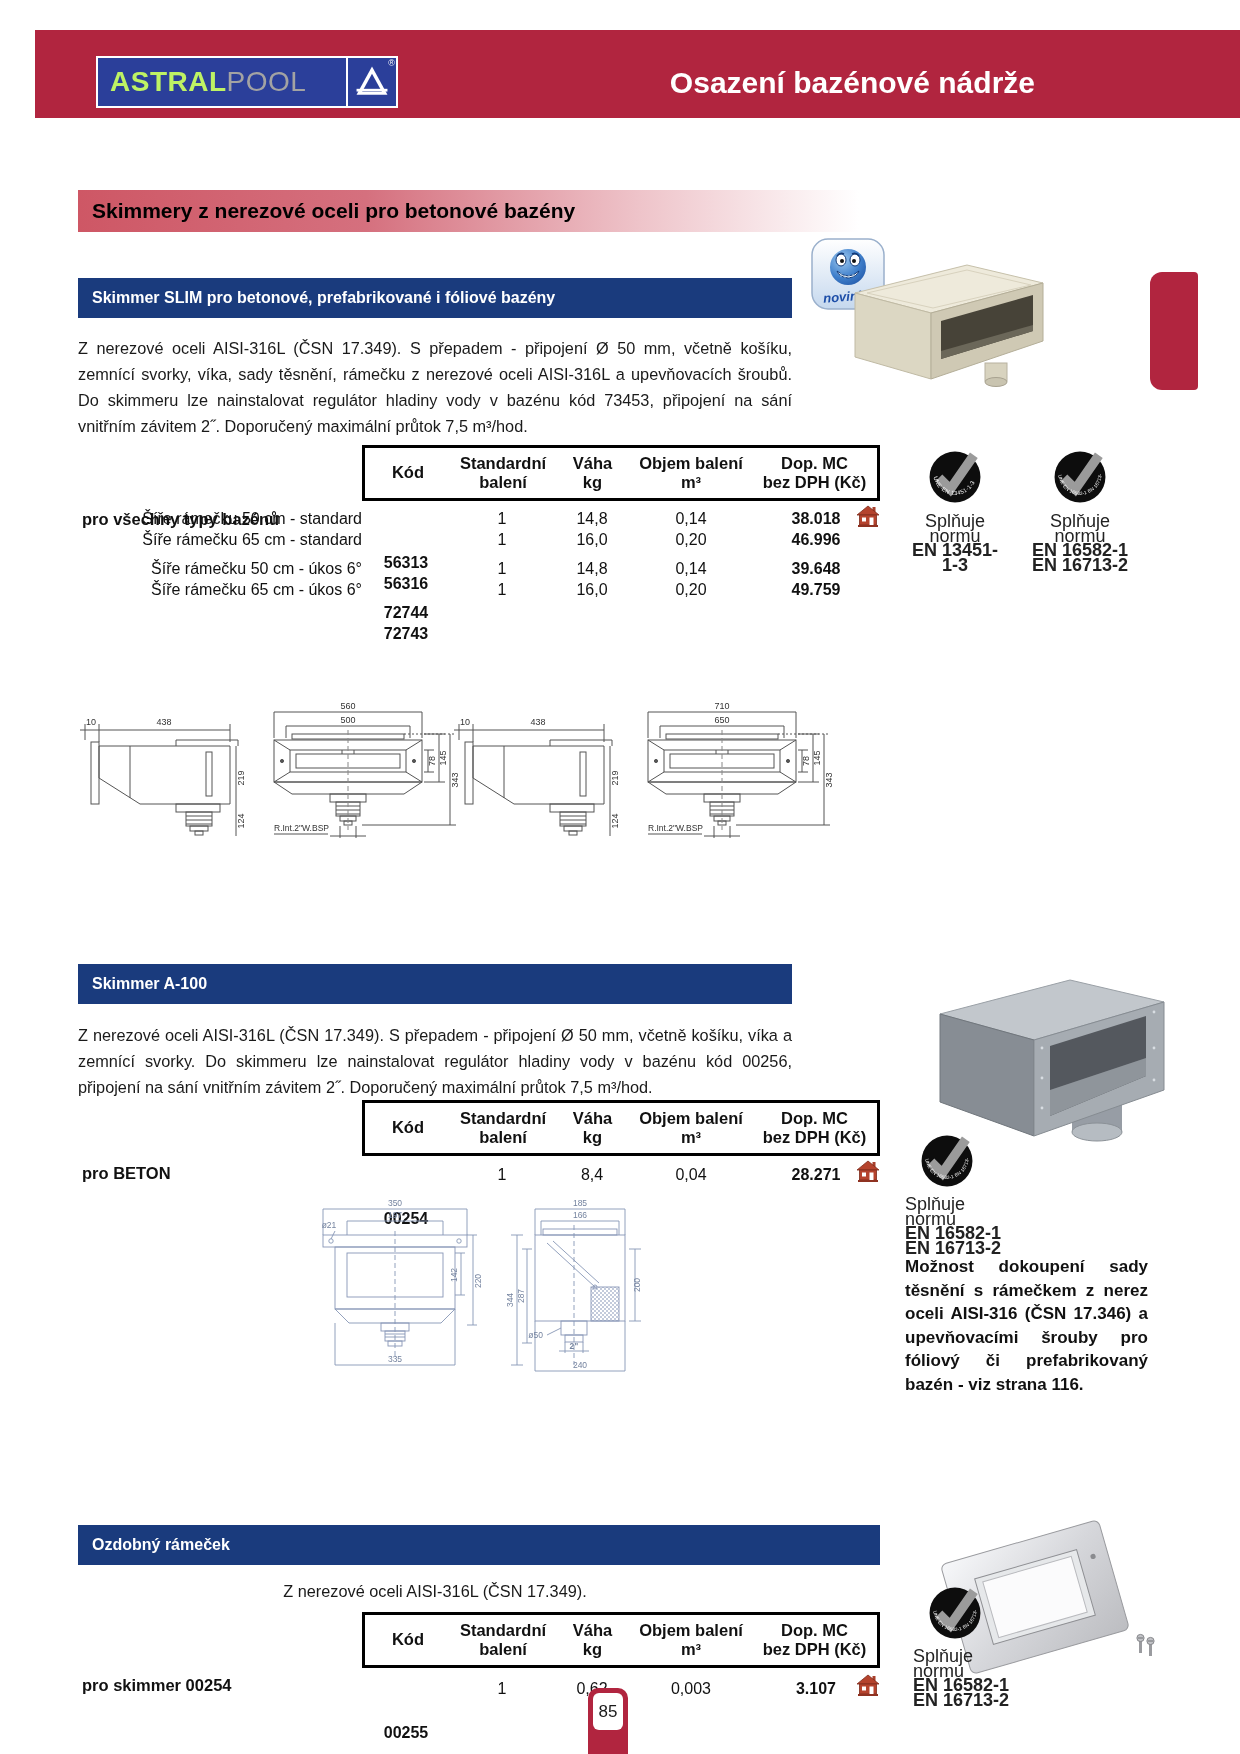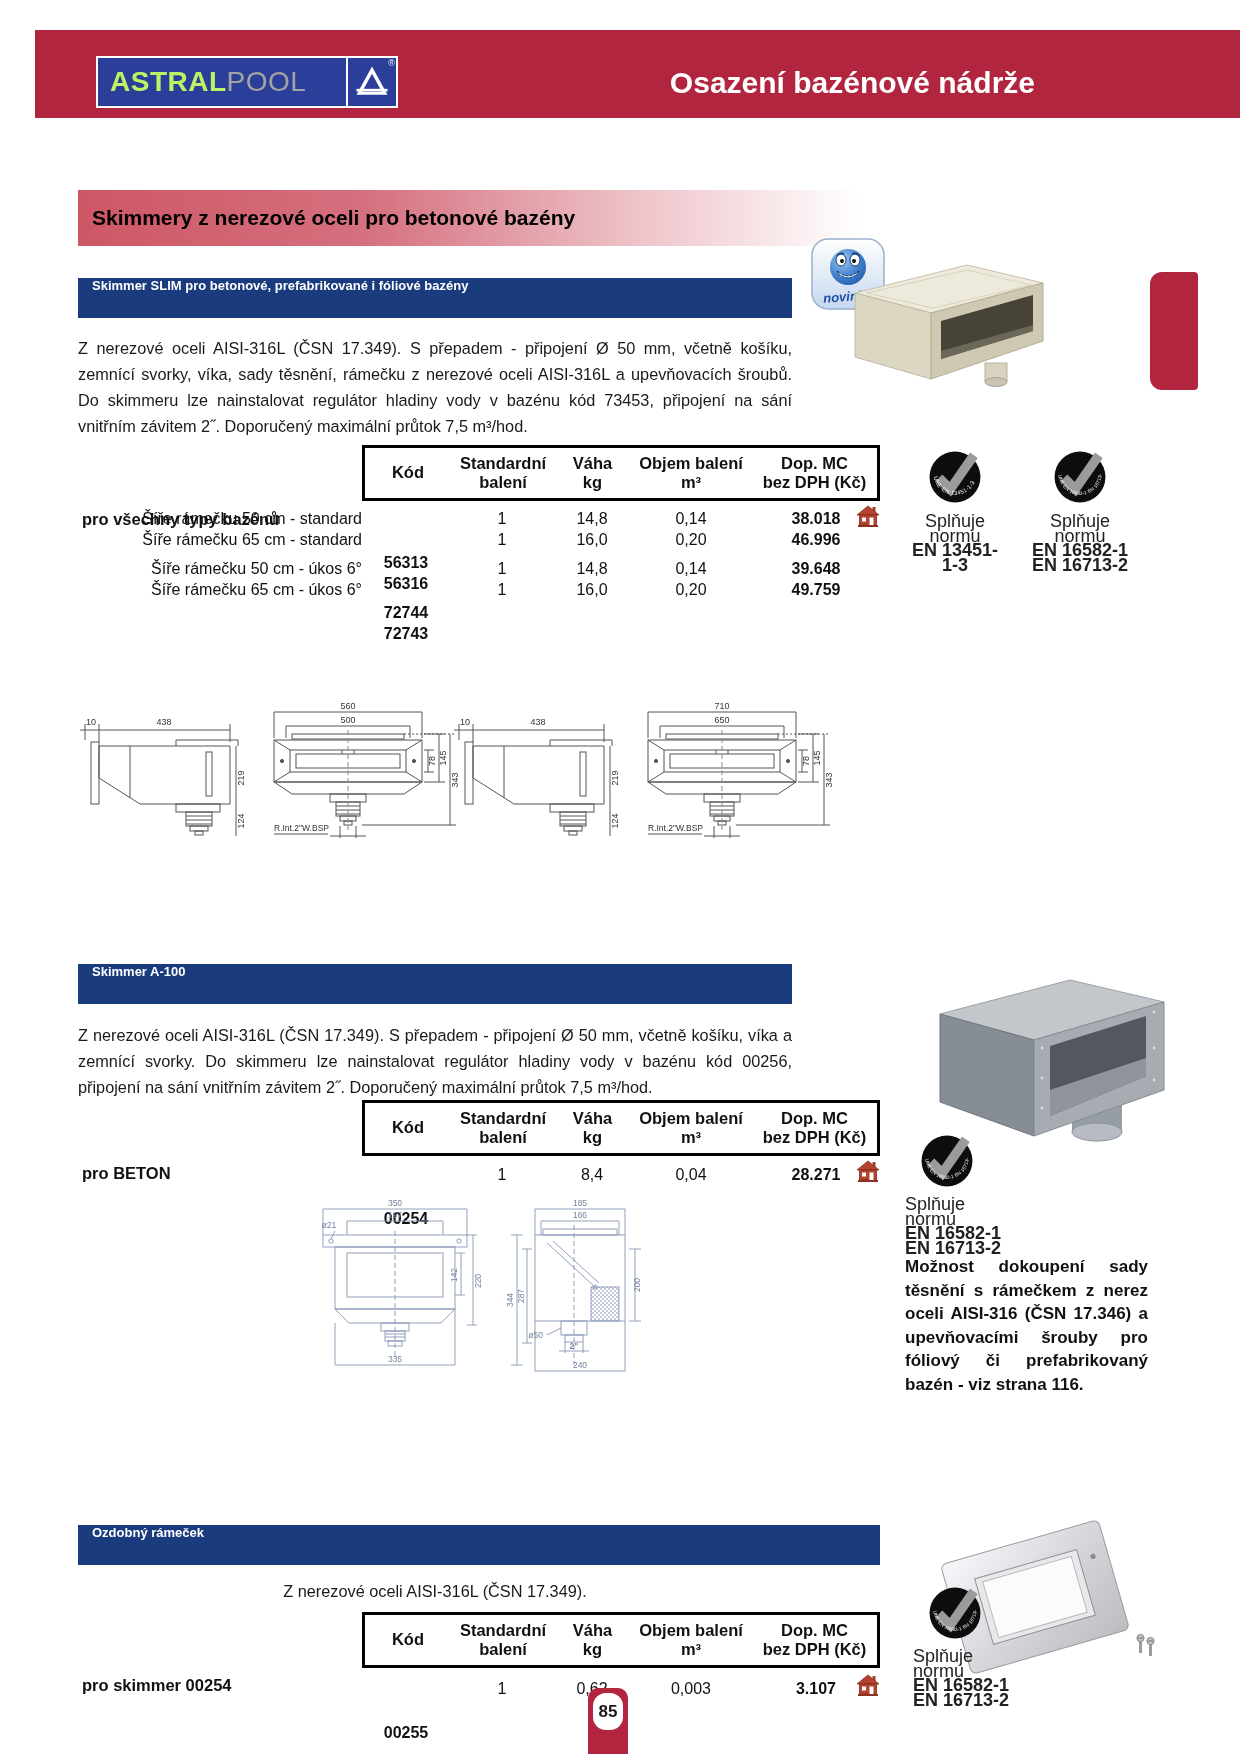--- a/index.html
+++ b/index.html
@@ -9,42 +9,42 @@
   .redband{background:#b1253f;}
   .logo{background:#2b3f9a;border:2px solid #fff;display:flex;align-items:center;box-sizing:border-box;}
   .logo-text{flex:1;display:flex;align-items:baseline;padding-left:12px;}
   .logo-astral{color:#bef264;font-weight:bold;font-size:28px;letter-spacing:.5px;}
   .logo-pool{color:#a3a3a3;font-weight:400;font-size:28px;letter-spacing:.5px;}
   .logo-mark{width:48px;height:100%;border-left:2px solid #fff;display:flex;align-items:center;justify-content:center;position:relative;}
   .logo-reg{position:absolute;top:0px;right:1px;color:#fff;font-size:9px;}
   .page-title{color:#fff;font-weight:bold;font-size:30px;text-align:right;}
   .gradbar{background:linear-gradient(to right,#ce5765 0%,#d5707e 35%,#eec3c9 68%,#ffffff 95%);
            display:flex;align-items:center;padding-left:14px;font-size:21px;font-weight:bold;color:#000;box-sizing:border-box;}
-  .bluebar{background:#1a3b7d;color:#fff;font-weight:bold;font-size:13px;display:flex;
+  .bluebar{background:#1a3b7d;color:#fff;font-weight:bold;font-size:16px;display:flex;align-items:center;
            padding-left:14px;box-sizing:border-box;}
   .para{font-size:16.3px;line-height:26px;text-align:justify;color:#1a1a1a;}
   .side-label{font-weight:bold;font-size:16.5px;white-space:nowrap;margin-top:32px;}
   .thead{display:flex;border:3px solid #000;box-sizing:border-box;background:#fff;height:56px;width:518px;}
   .th{display:flex;flex-direction:column;justify-content:center;align-items:center;font-weight:bold;
       font-size:16.5px;line-height:19.5px;text-align:center;}
   .th1{width:86px}.th2{width:104px}.th3{width:75px}.th4{width:122px}.th5{width:125px}
   .trow{display:flex;font-size:16px;width:790px;}
   .tn{width:270px;white-space:nowrap;text-align:right;}
   .td1{width:88px;text-align:center;font-weight:bold;margin-top:44px;}
   .td2{width:104px;text-align:center;}
   .td3{width:76px;text-align:center;}
   .td4{width:122px;text-align:center;}
   .td5{width:128px;text-align:center;font-weight:bold;}
   .cert{text-align:center;font-size:18px;line-height:14.5px;color:#222;}
   .cert .en{font-weight:bold;}
   .note{font-weight:bold;font-size:17px;line-height:23.5px;text-align:justify;color:#111;}
   .side-tab{background:#b1253f;border-radius:12px 4px 4px 12px;}
   .pgtab{background:#b1253f;border-radius:10px 10px 0 0;}
-  .pgbox{background:#fff;border-radius:13px;display:flex;align-items:center;justify-content:center;
-         font-weight:bold;font-size:17px;color:#1a1a1a;text-align:right;}
+  .pgbox{background:#fff;border-radius:6px;display:flex;align-items:center;justify-content:center;
+         font-weight:normal;font-size:17px;color:#1a1a1a;text-align:right;}
   svg text{font-family:"Liberation Sans","DejaVu Sans",sans-serif;}
 </style>
 </head>
 <body>
 
 <div class="page">
 
   <div class="abs redband" style="left:35px;top:30px;width:1205px;height:88px;"></div>
 
   <div class="abs logo" style="left:96px;top:56px;width:302px;height:52px;">
@@ -57,21 +57,21 @@
         <polygon points="22,5 39,36 5,36" fill="#fff"></polygon>
         <polygon points="22,13 33,33 11,33" fill="#2b3f9a"></polygon>
         <rect x="5" y="29.5" width="34" height="3" fill="#fff"></rect>
       </svg>
       <span class="logo-reg">®</span>
     </div>
   </div>
 
   <div class="abs page-title" style="left:500px;top:66px;width:535px;">Osazení bazénové nádrže</div>
 
-  <div class="abs gradbar" style="left:78px;top:190px;width:822px;height:56px;">
+  <div class="abs gradbar" style="left:78px;top:190px;width:822px;height:42px;">
     <span>Skimmery z nerezové oceli pro betonové bazény</span>
   </div>
 
   <svg class="abs" style="left:810px;top:237px;" width="76" height="74" viewBox="0 0 76 74">
     <defs>
       <linearGradient id="nvbg" x1="0" y1="0" x2="0" y2="1">
         <stop offset="0" stop-color="#ffffff"></stop>
           <stop offset="1" stop-color="#c5d8ee"></stop>
       </linearGradient>
       <radialGradient id="nvface" cx="0.35" cy="0.3" r="0.9">

